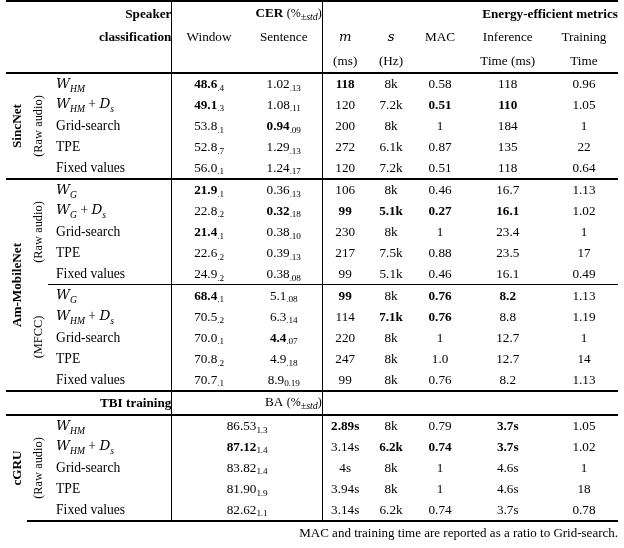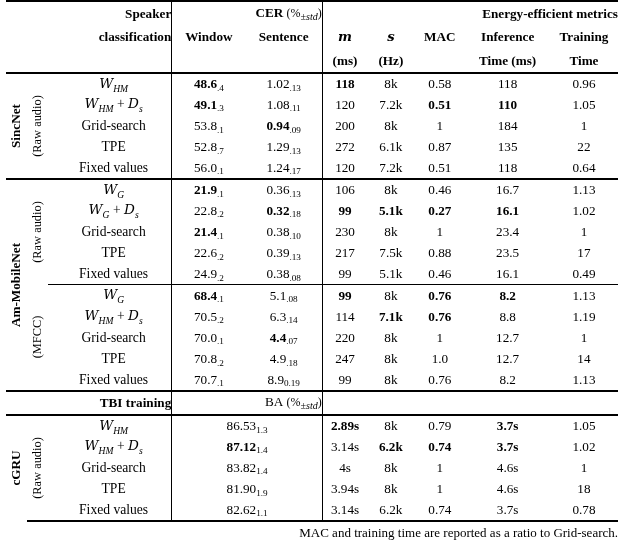--- a/index.html
+++ b/index.html
@@ -27,21 +27,21 @@
   .rule-top { border-top: 2.2px solid #000; }
   .rule-thick { border-bottom: 2.2px solid #000; }
   .rule-thin { border-bottom: 1.1px solid #000; }
 
   
   .vl { border-left: 1.1px solid #000; }
 
   
   td, th { padding: 0; vertical-align: middle; }
   .hdr { font-weight: bold; text-align: right; }
-  .hdr-sub { font-weight: bold; text-align: center; }
+  .hdr-sub { font-weight: normal; text-align: center; }
 
   .row-h { height: 21.2px; }
   .hdrrow-h { height: 24px; }
 
   
   .rotcell {
     width: 22px;
     position: relative;
     padding: 0;
   }
@@ -50,21 +50,21 @@
     left: 50%; top: 50%;
     transform: translate(-50%,-50%) rotate(-90deg);
     white-space: nowrap;
     font-weight: bold;
     font-size: 13.2px;
     line-height: 1;
   }
   .rot.plain { font-weight: normal; font-size: 12.4px; }
 
   .methodcell {
-    text-align: center;
+    text-align: left;
     padding-left: 8px;
     font-size: 13.6px;
     white-space: nowrap;
     margin-top: 36px;
   }
   .num { text-align: center; white-space: nowrap; }
   .b { font-weight: bold; }
   sub.sb {
     font-size: 9.2px;
     vertical-align: baseline;

